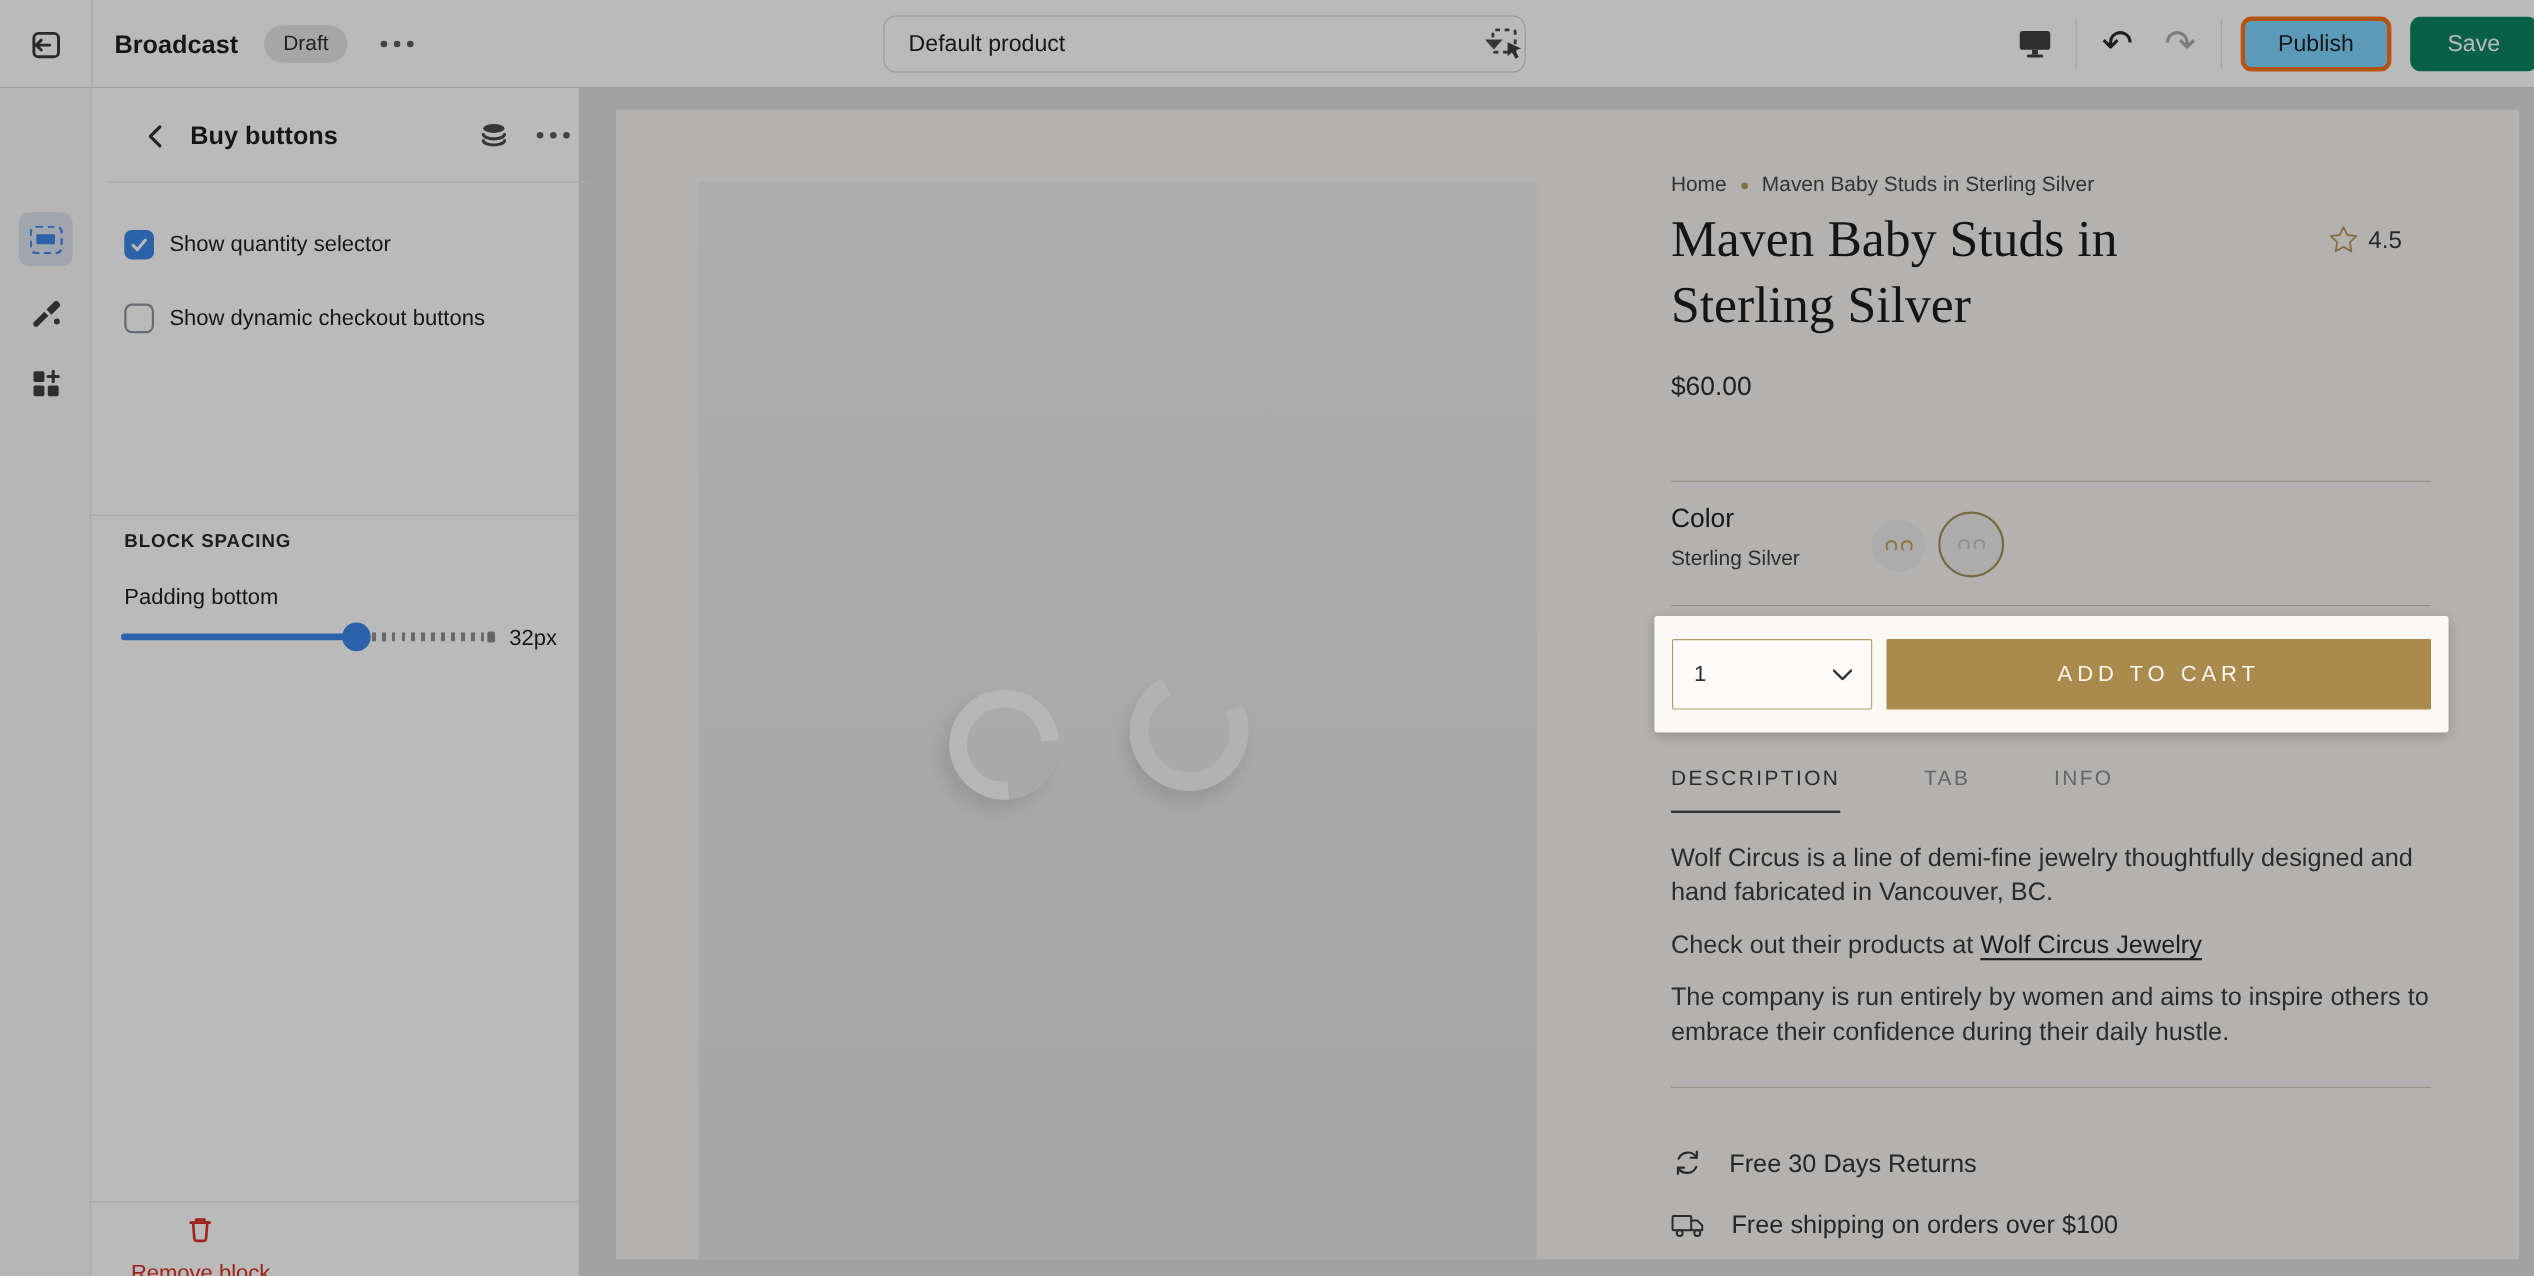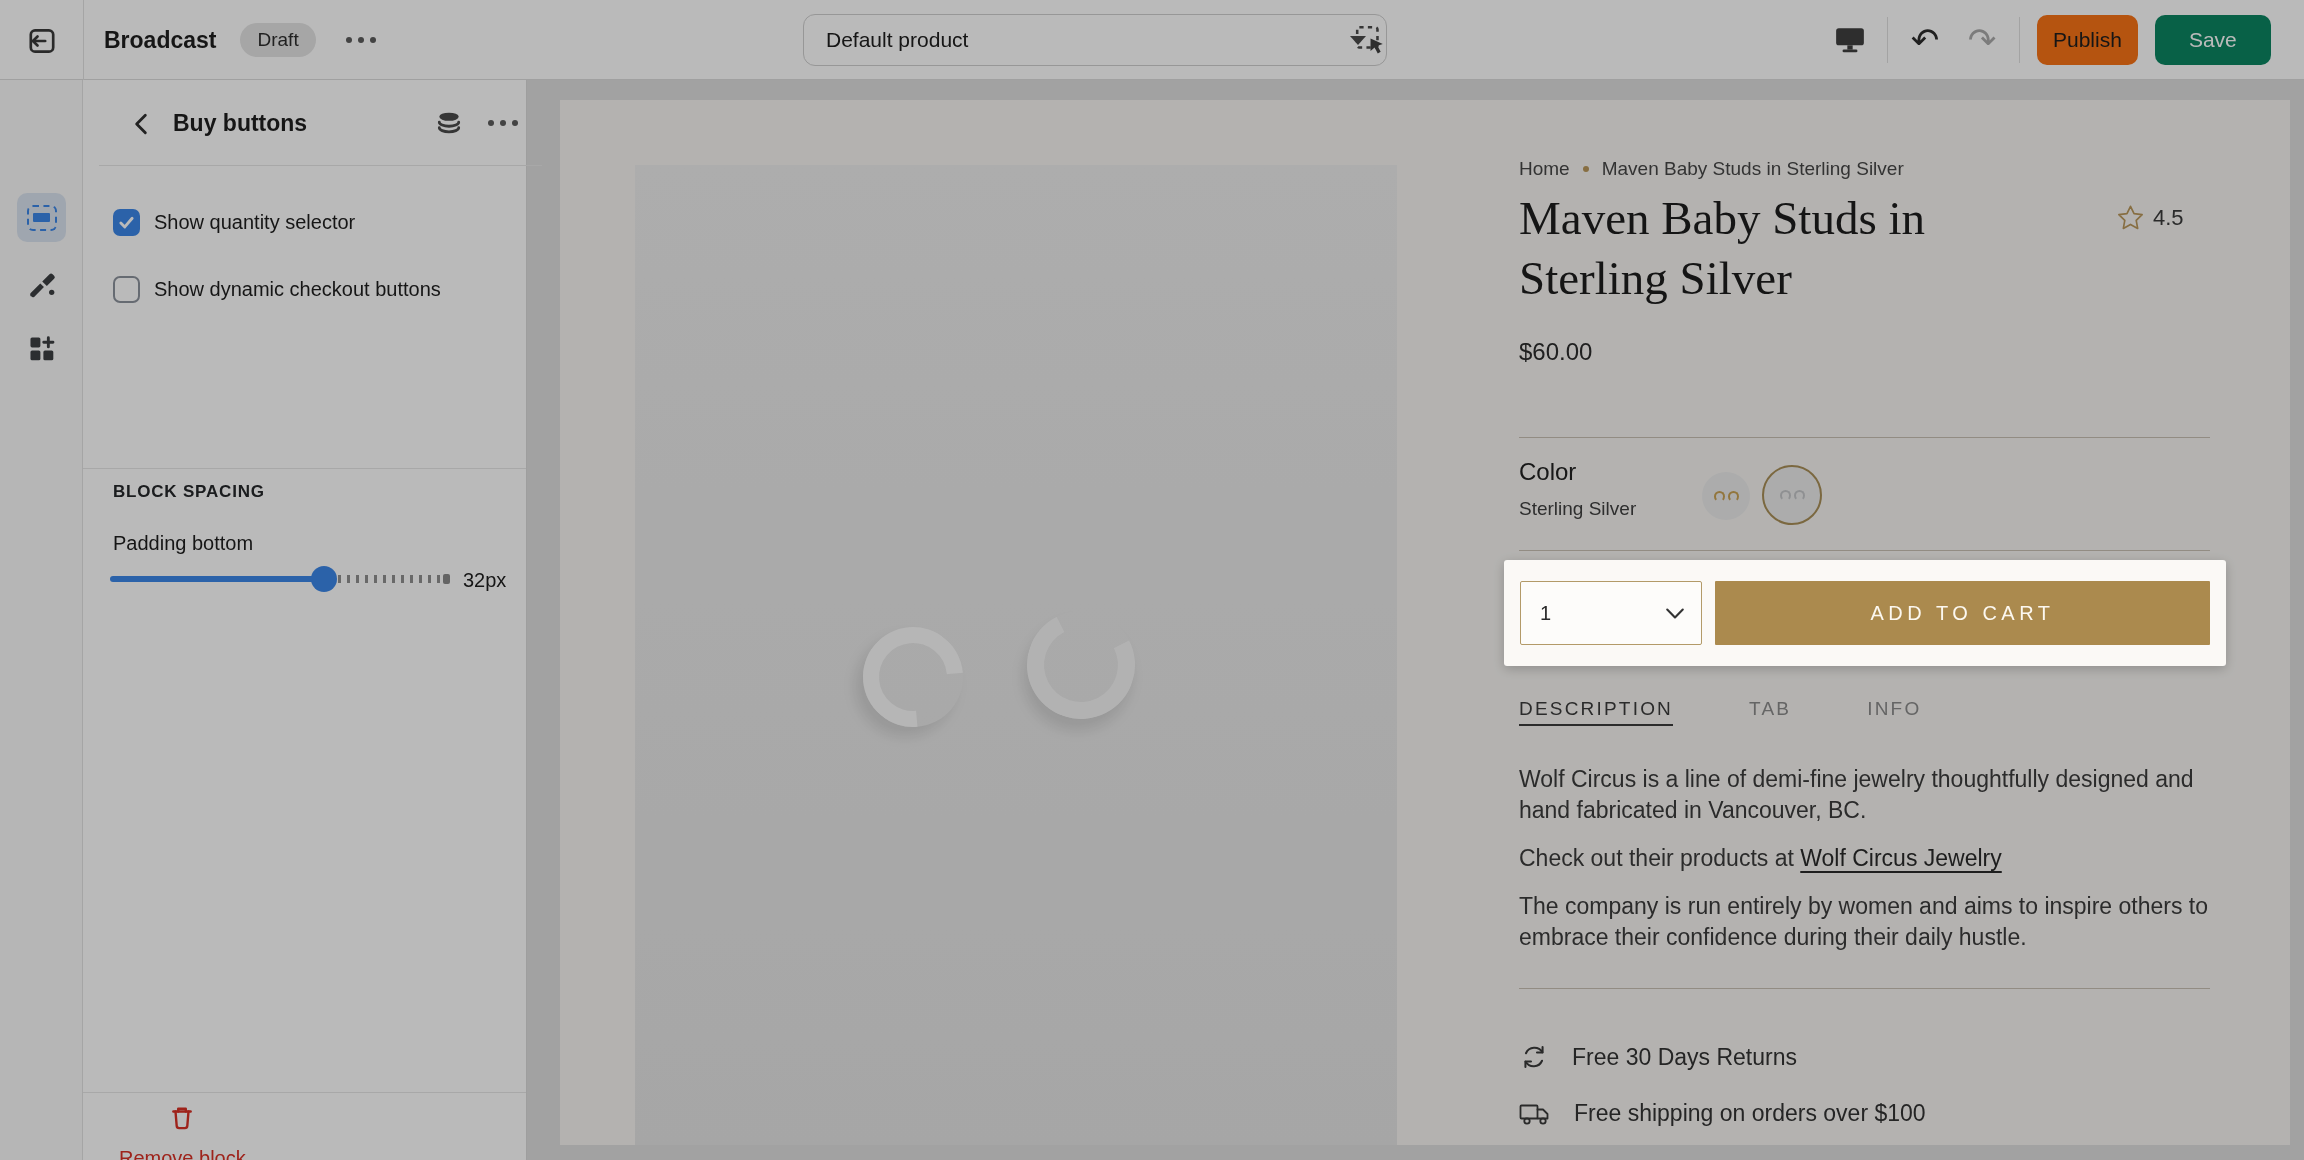--- a/index.html
+++ b/index.html
@@ -25,21 +25,21 @@
     display:flex; align-items:center; padding:0 20px 0 22px; }
   .topbar-center .val { font-size:21px; color:#202020; flex:1; }
   .caret-down { width:0; height:0; border-left:8px solid transparent; border-right:8px solid transparent; border-top:9px solid #4a4a4a; }
   .marquee-btn { position:absolute; left:1352px; top:22px; width:36px; height:36px; display:flex; align-items:center; justify-content:center; }
   .topbar-right { position:absolute; left:1830px; top:0; height:80px; display:flex; align-items:center; gap:17px; }
   .v-div { width:1px; height:46px; background:#e0e0e0; }
   .icon-btn { display:flex; align-items:center; justify-content:center; width:40px; height:40px; }
   .undo-glyph { font-family:"DejaVu Sans",sans-serif; font-size:34px; line-height:1; color:#2c2c2c; }
   .redo-glyph { font-family:"DejaVu Sans",sans-serif; font-size:34px; line-height:1; color:#ababab; }
   .btn { height:50px; border-radius:10px; display:flex; align-items:center; justify-content:center; font-size:21px; }
-  .btn-publish { background:#f97316; border:2px solid #f97316; color:#1f1f1f; padding:0 14px; }
+  .btn-publish { background:#7dd3fc; border:4px solid #f97316; color:#1f1f1f; padding:0 30px; }
   .btn-save { background:var(--save-green,#0b8662); color:#fff; padding:0 33px; border:1px solid transparent; }
 
   
   .rail { position:absolute; left:0; top:80px; width:83px; height:1080px; background:#fafafa; border-right:1px solid #e3e3e3; z-index:4; }
   .rail-tile { position:absolute; left:17px; top:113px; width:49px; height:49px; border-radius:10px; background:#dbe4f0; display:flex; align-items:center; justify-content:center; }
   .rail-ic { position:absolute; left:26px; width:32px; height:32px; display:flex; align-items:center; justify-content:center; }
   .sections-glyph { width:30px; height:26px; border:2.5px dashed var(--interactive-blue,#3c87e8); border-radius:6px; display:flex; align-items:center; justify-content:center; }
   .sections-glyph i { display:block; width:17px; height:9px; background:var(--interactive-blue,#3c87e8); border-radius:1px; }
 
   
@@ -85,21 +85,21 @@
   .color-label { position:absolute; left:0; top:358px; font-size:24px; color:#222; }
   .color-value { position:absolute; left:0; top:398px; font-size:19px; color:#3f3f3f; }
   .swatch { position:absolute; border-radius:50%; display:flex; align-items:center; justify-content:center; gap:3px; }
   .swatch.s1 { left:183px; top:372px; width:48px; height:48px; background:#ececec; }
   .swatch.s2 { left:243px; top:365px; width:60px; height:60px; background:#ececec; border:2px solid #a98f58; }
   .mini-ring { width:11px; height:11px; border-radius:50%; }
   .mini-ring.gold { border:2.5px solid #c9a254; border-bottom-color:transparent; }
   .mini-ring.silver { border:2.5px solid #c4c6c9; border-bottom-color:transparent; }
 
   .tabs { position:absolute; left:0; top:598px; display:flex; gap:76px; }
-  .tab { font-size:19px; letter-spacing:2.2px; color:#8b8b8b; padding-bottom:4px; }
+  .tab { font-size:19px; letter-spacing:2.2px; color:#8b8b8b; padding-bottom:17px; }
   .tab.active { color:#3b3b3b; border-bottom:2.5px solid #3b3b3b; }
   .desc { position:absolute; left:0; top:664px; width:691px; font-size:23px; line-height:31px; color:#3c3c3c; }
   .desc p { margin-bottom:17px; }
   .desc .plink { color:#2a2a2a; font-weight:500; text-decoration:underline; text-underline-offset:5px; cursor:pointer; }
   .perk { position:absolute; left:0; display:flex; align-items:center; gap:23px; font-size:23px; color:#333; }
 
   
   .spotlight-box { position:absolute; left:1504px; top:560px; width:722px; height:106px;
     background:#fbf9f6; border-radius:3px; box-shadow:0 3px 12px rgba(0,0,0,.20);
     display:flex; align-items:center; padding:0 16px; gap:13px; z-index:40; }

